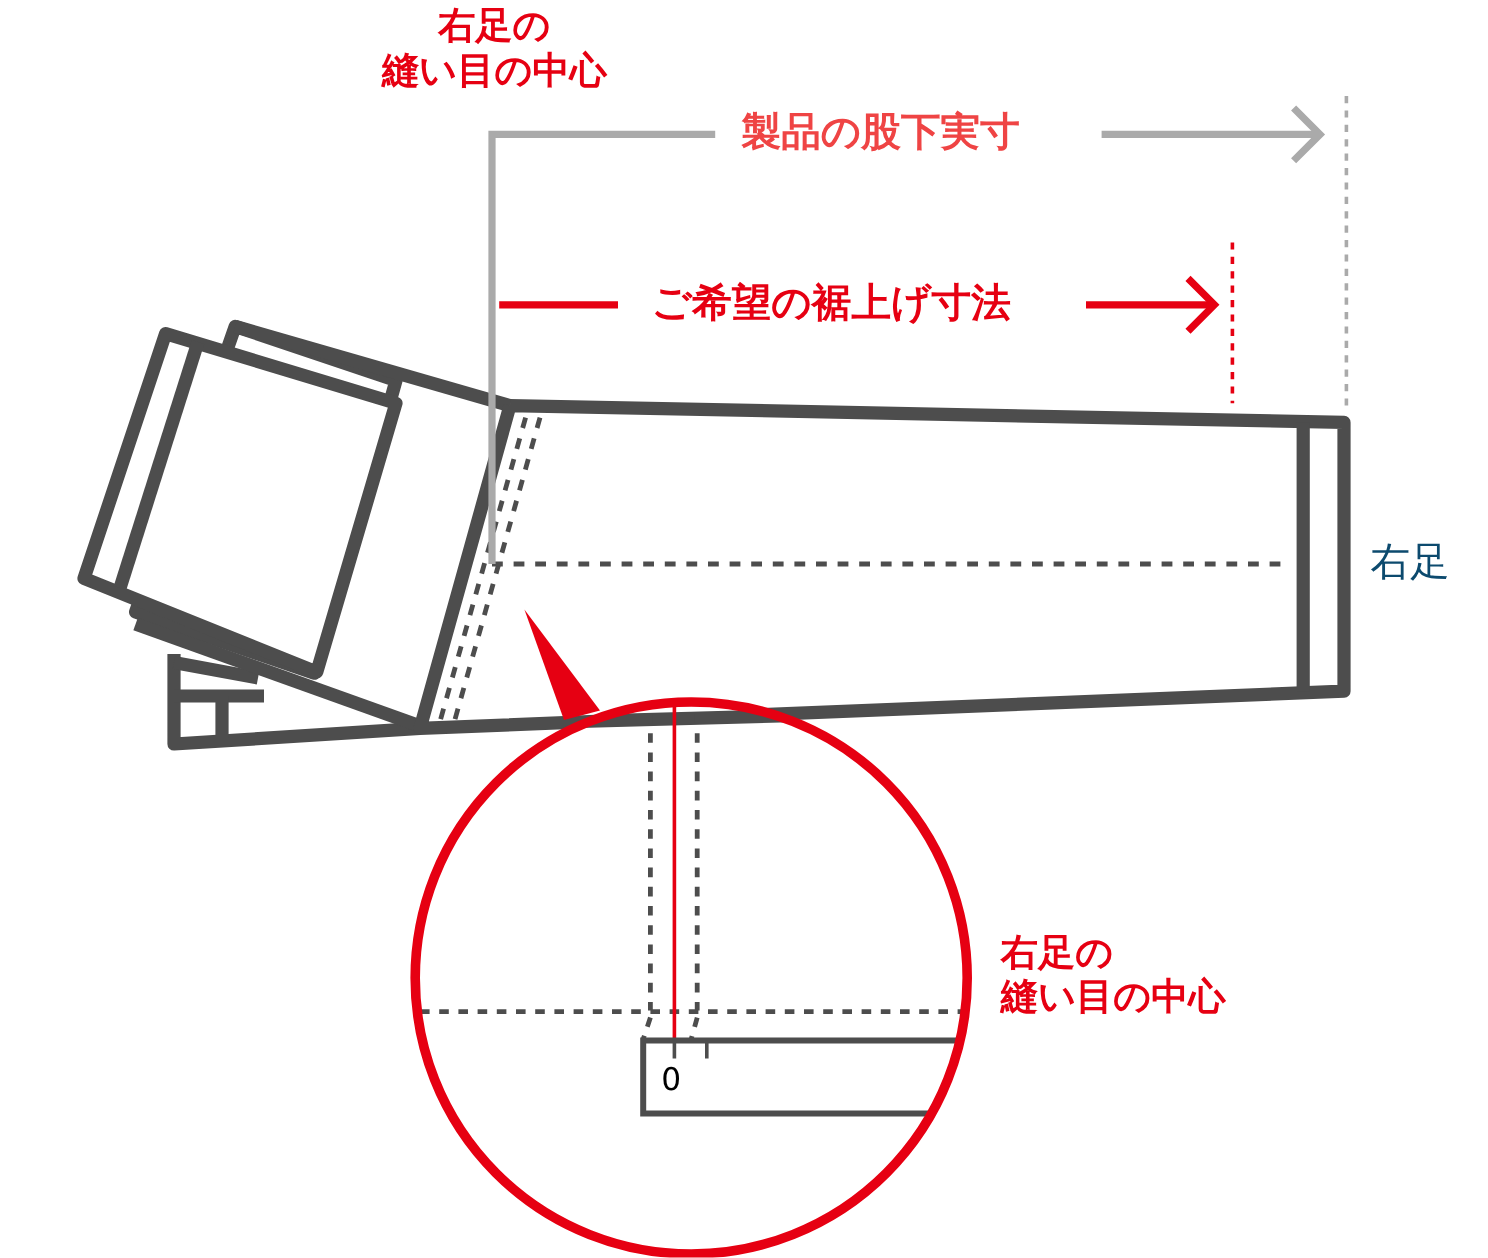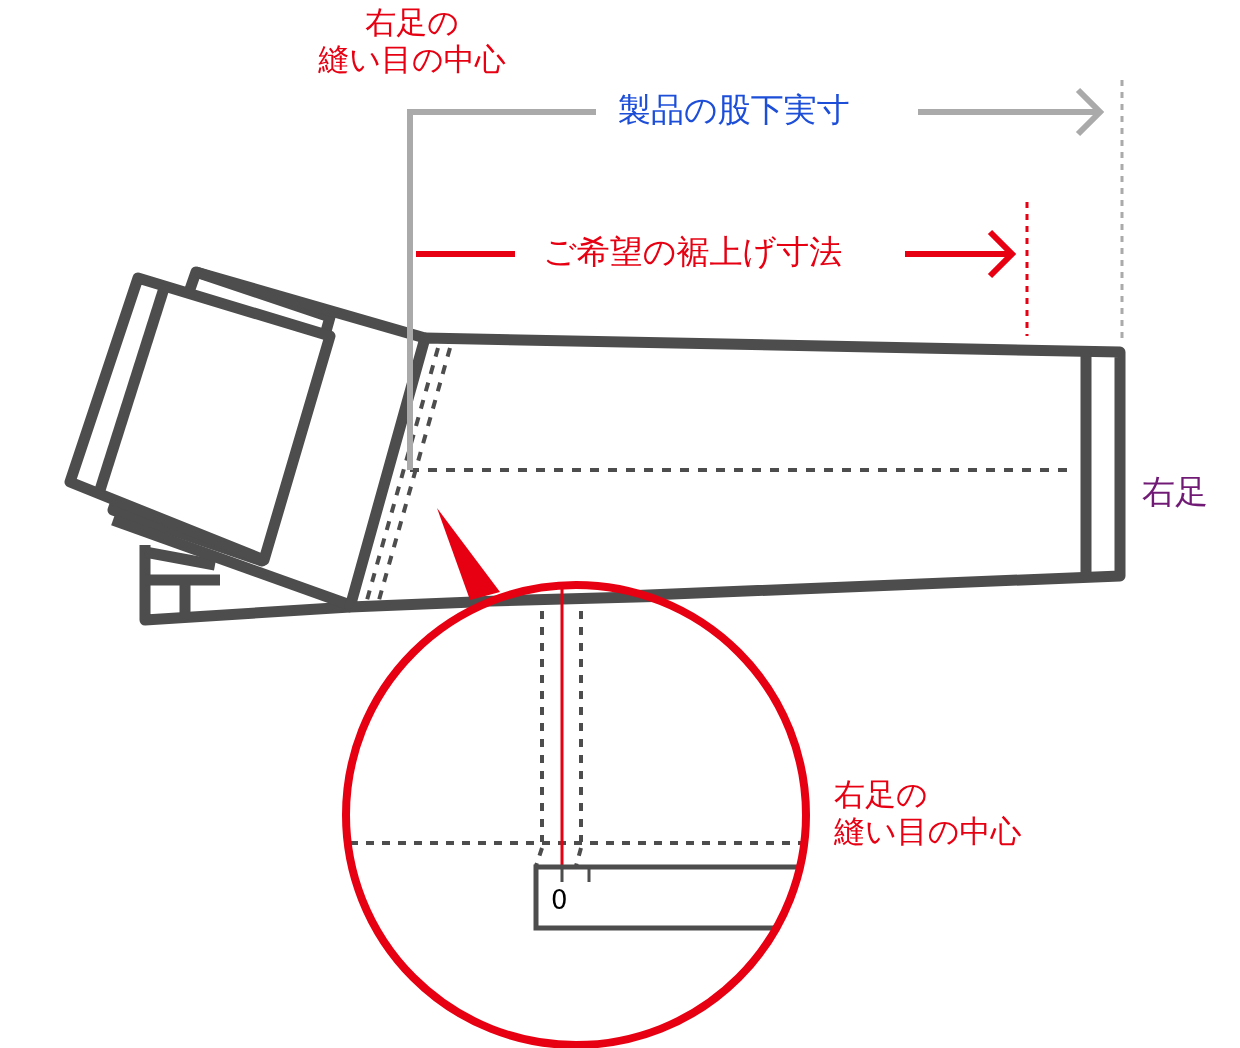--- a/index.html
+++ b/index.html
@@ -1,22 +1,22 @@
 <!DOCTYPE html>
 <html><head>
 <meta charset="utf-8">
 <style>
   html, body { margin: 0; padding: 0; background: #ffffff; }
   body { width: 1240px; height: 1048px; position: relative; overflow: hidden;
          font-family: "DejaVu Sans", sans-serif; }
   svg { position: absolute; left: 0; top: 0; }
-  .lbl { position: absolute; font-weight: normal; white-space: nowrap; line-height: 1.18; }
+  .lbl { position: absolute; font-weight: bold; white-space: nowrap; line-height: 1.18; }
   .red { color: #e60012; }
-  .gray { color: #701a75; margin-top: 24px; }
-  .lgray { color: #1d4ed8; text-align: center; }
+  .gray { color: #0c4a6e; }
+  .lgray { color: #ef4444; text-align: center; }
 </style>
 </head>
 <body>
 
 <svg width="1240" height="1048" viewBox="0 0 1240 1048">
 
   <g stroke="#4d4d4d" stroke-width="11" fill="none" stroke-linejoin="round">
 
     <polygon points="196,272 330,317 262,561 113,510" fill="#ffffff"></polygon>
 

